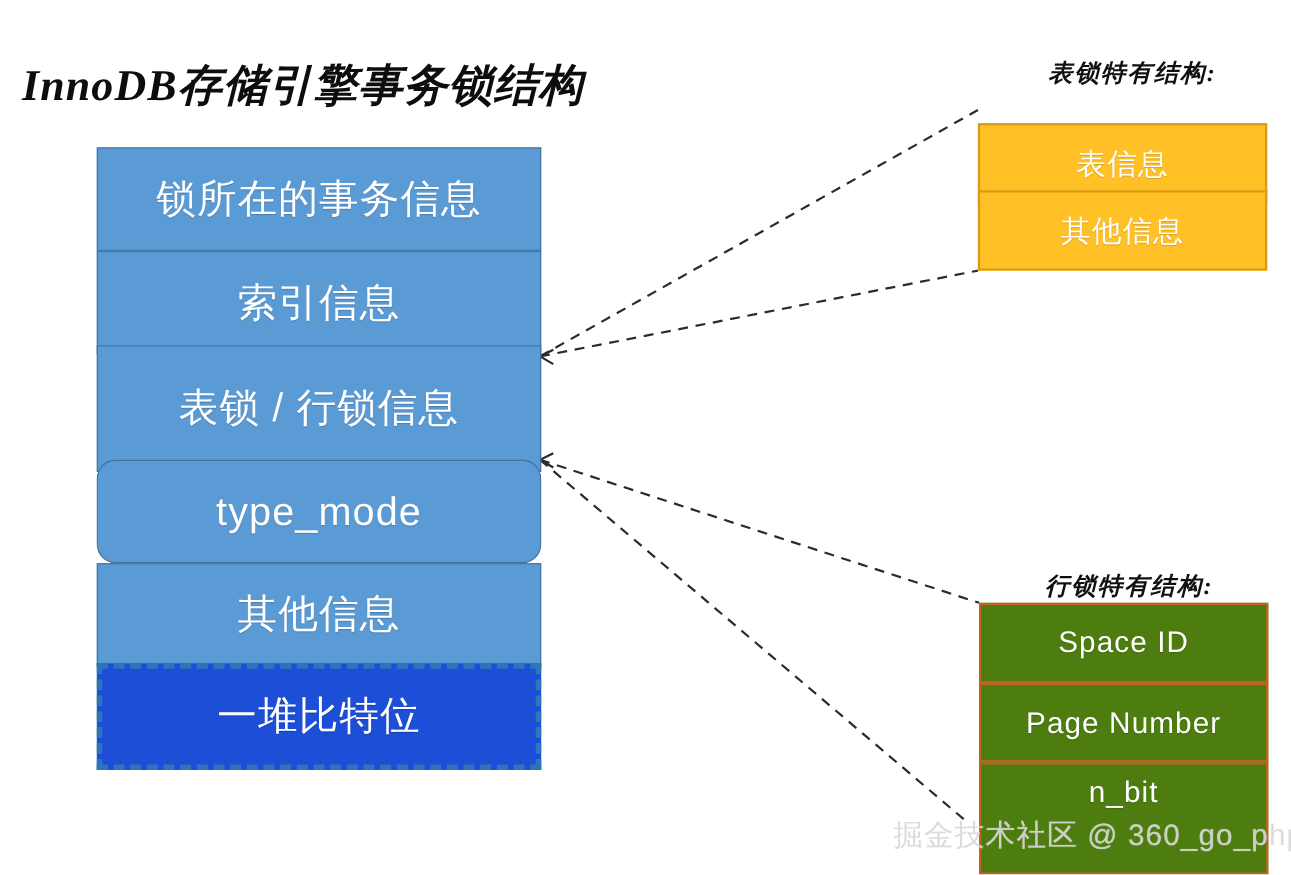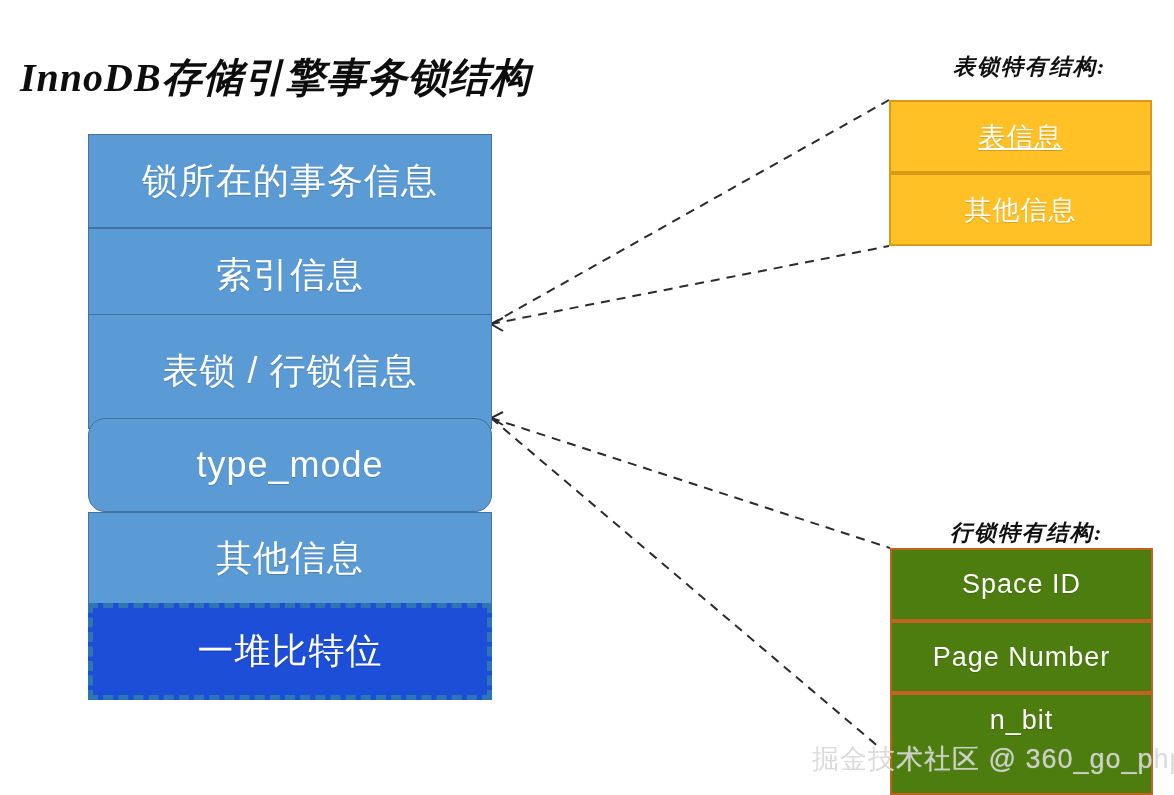--- a/index.html
+++ b/index.html
@@ -112,21 +112,21 @@
     letter-spacing: 1px;
     text-shadow: 0 1px 1px rgba(0,0,0,0.16);
   }
 
   
   .table-box { left: 889px; top: 100px; width: 263px; height: 146px; }
   .table-box .side-row {
     background: #FFC125;
     border: 2px solid #D99B16;
   }
-  .table-box .y0 { top: 0px;  height: 73px; text-decoration: underline; }
+  .table-box .y0 { top: 12px;  height: 73px; }
   .table-box .y1 { top: 73px; height: 73px; }
 
   
   .row-box { left: 890px; top: 548px; width: 263px; height: 247px; }
   .row-box .side-row {
     background: #4d7c0f;
     border: 2px solid #C1631F;
   }
   .row-box .o0 { top: 0px;   height: 73px; }
   .row-box .o1 { top: 73px;  height: 72px; }

